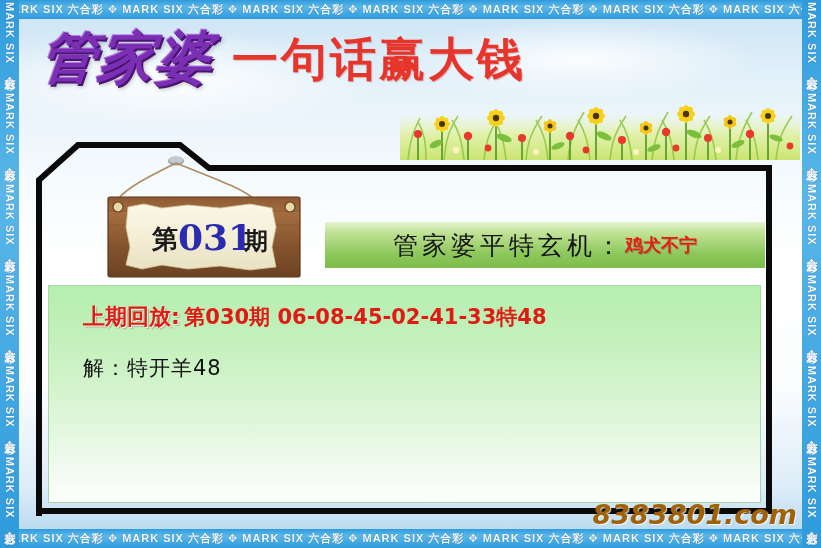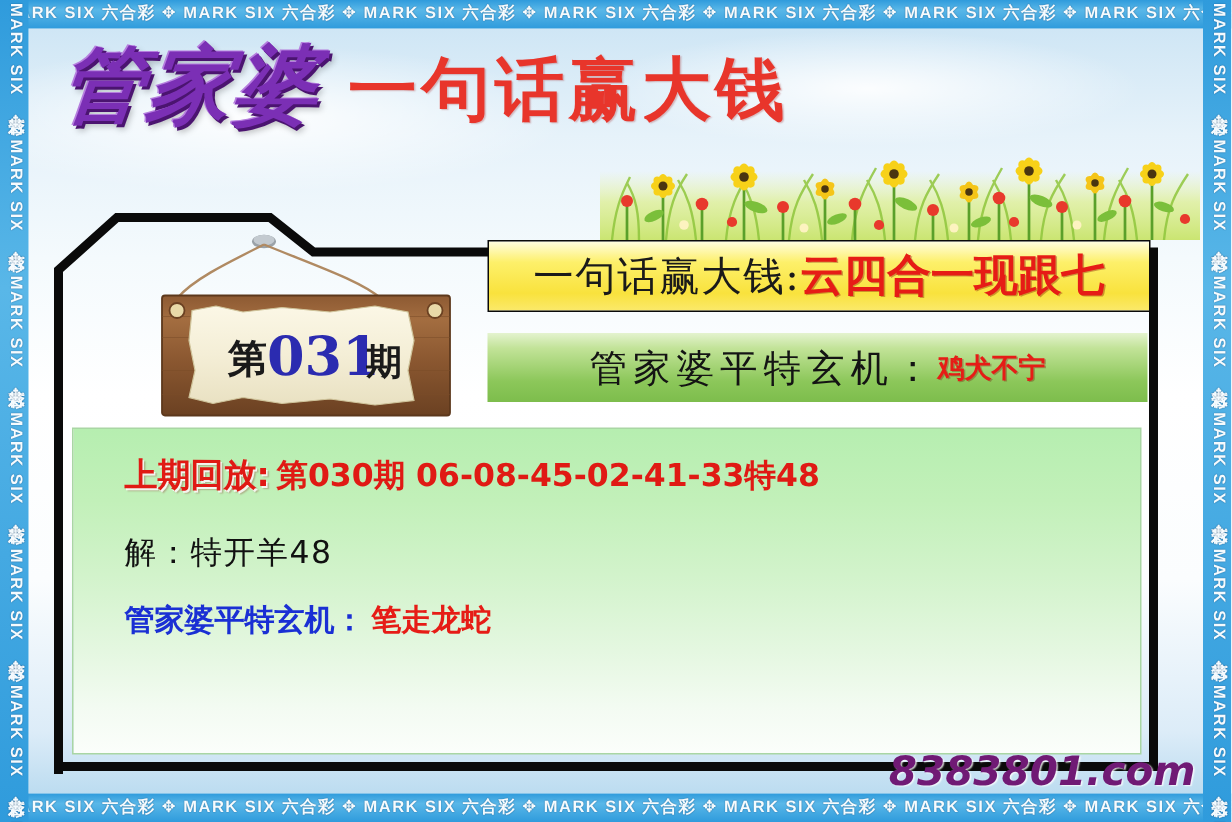--- a/index.html
+++ b/index.html
@@ -277,21 +277,21 @@
   }
 
   
   .watermark {
     position: absolute;
     right: 24px; bottom: 18px;
     font-family: "DejaVu Sans", sans-serif;
     font-size: 27px;
     font-weight: bold;
     font-style: italic;
-    color: #701a75;
+    color: #a16207;
     letter-spacing: 0px;
     z-index: 8;
     text-shadow: 1px 1px 1px rgba(255,255,255,.8);
   }
 </style>
 </head>
 <body>
 
 <div id="page">
 
@@ -498,46 +498,38 @@
 
       <path d="M28 52 L44 49 L62 53 L88 50 L120 53 L150 49 L172 53 L176 72 L172 92 L176 112
                L150 115 L120 111 L88 114 L62 110 L42 114 L26 110 L30 92 L26 72 Z" fill="url(#paperg)" stroke="#cfc49b" stroke-width="0.8"></path>
 
       <text x="52" y="93" font-family="DejaVu Serif, serif" font-size="26" font-weight="bold" fill="#1a1a1a">第</text>
       <text x="78" y="95" font-family="DejaVu Serif, serif" font-size="36" font-weight="bold" fill="#2b2bb0">031</text>
       <text x="144" y="94" font-family="DejaVu Serif, serif" font-size="24" font-weight="bold" fill="#1a1a1a">期</text>
     </svg>
   </div>
 
-  <div class="banner-yellow">
-    <span class="lead">一句话赢大钱:</span>
-    <span class="hit">云四合一现跟七</span>
-  </div>
 
   <div class="banner-green">
     <span class="lead">管家婆平特玄机：</span>
     <span class="hit">鸡犬不宁</span>
   </div>
 
   <div class="panel">
 
     <div class="row r1">
       <span class="k">上期回放:</span>
       <span class="v">第030期 06-08-45-02-41-33特48</span>
     </div>
 
 
     <div class="row r3">
       <span class="t">解：特开羊48</span>
     </div>
 
-    <div class="row r4">
-      <span class="k">管家婆平特玄机：</span>
-      <span class="v">笔走龙蛇</span>
-    </div>
 
 
   </div>
 
   <div class="watermark">8383801.com</div>
 
   <div class="border-band band-top">
     <div class="bandtext">MARK SIX 六合彩 ✥ MARK SIX 六合彩 ✥ MARK SIX 六合彩 ✥ MARK SIX 六合彩 ✥ MARK SIX 六合彩 ✥ MARK SIX 六合彩 ✥ MARK SIX 六合彩 ✥ MARK SIX 六合彩 ✥ MARK SIX 六合彩 ✥ MARK SIX 六合彩 ✥ MARK SIX 六合彩 ✥ MARK SIX 六合彩 ✥</div>
   </div>
   <div class="border-band band-bottom">

